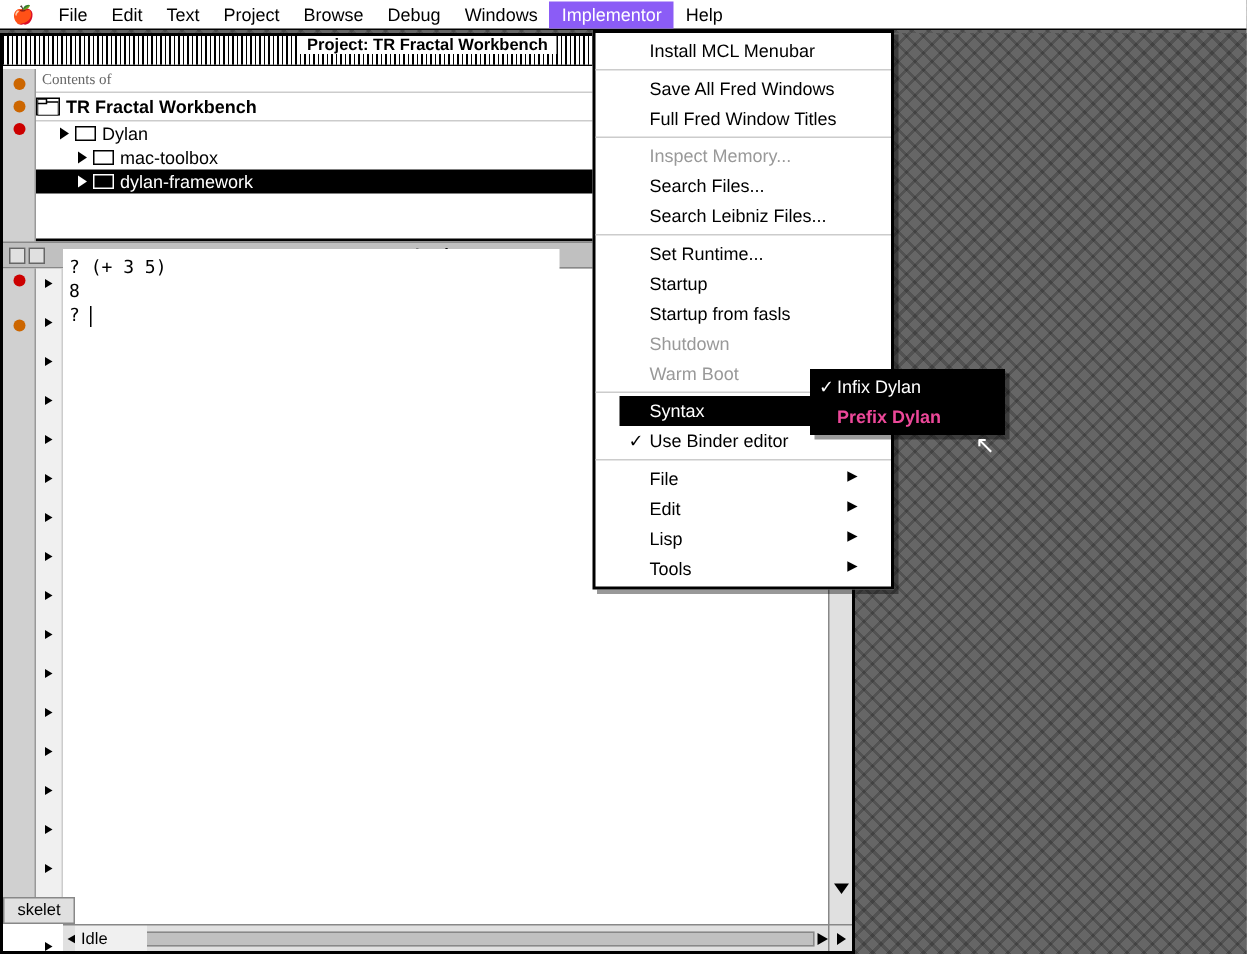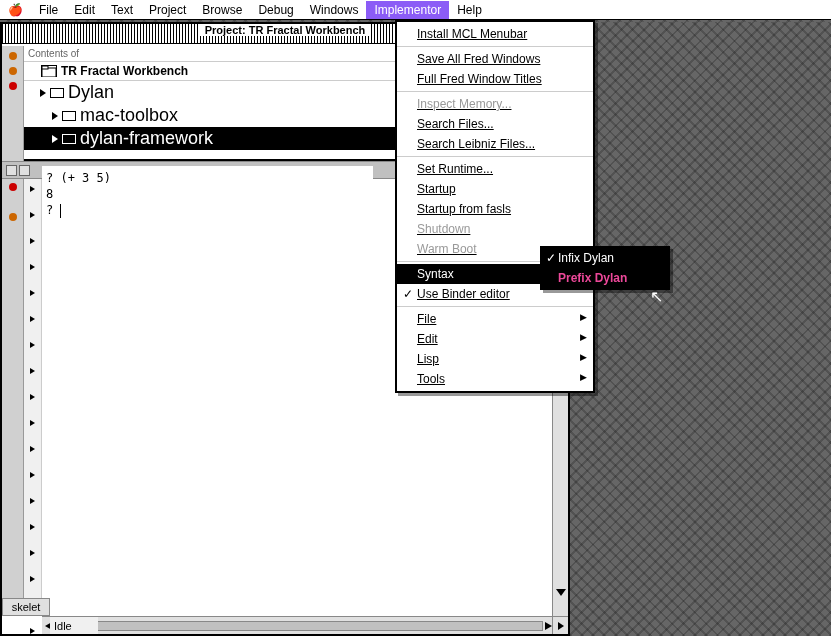--- a/index.html
+++ b/index.html
@@ -95,25 +95,26 @@
       background: #fff;
       padding: 0 6px;
       font-size: 11px;
       font-weight: bold;
     }
     .contents-header {
       font-size: 10px;
       color: #666;
       padding: 2px 4px;
       border-bottom: 1px solid #ccc;
+      font-family: Liberation Serif, serif;
     }
     .contents-title-row {
       display: flex;
       align-items: center;
-      padding: 2px 17px;
+      padding: 2px 0;
       border-bottom: 1px solid #ccc;
     }
     .folder-icon {
       width: 16px;
       height: 12px;
       background: #fff;
       border: 1px solid #000;
       margin-right: 4px;
       position: relative;
       font-size: 10px;
@@ -122,21 +123,21 @@
       justify-content: center;
     }
     .contents-title-row .project-name {
       font-size: 12px;
       font-weight: bold;
     }
     .tree-item {
       display: flex;
       align-items: center;
       padding: 1px 8px;
-      font-size: 18px;
+      font-size: 12px;
     }
     .tree-item .arrow {
       width: 0;
       height: 0;
       border-left: 6px solid #000;
       border-top: 4px solid transparent;
       border-bottom: 4px solid transparent;
       margin-right: 4px;
       flex-shrink: 0;
     }
@@ -198,23 +199,22 @@
     
     .dropdown-menu {
       position: absolute;
       background: #fff;
       border: 2px solid #000;
       box-shadow: 3px 3px 0 rgba(0,0,0,0.4);
       z-index: 200;
       min-width: 200px;
     }
     .dropdown-menu .menu-section {
-      padding: 2px 0;
+      padding: 2px 16px;
       border-bottom: 1px solid #ccc;
-      text-decoration: underline;
     }
     .dropdown-menu .menu-section:last-child {
       border-bottom: none;
     }
     .dropdown-menu .menu-option {
       padding: 3px 20px 3px 20px;
       font-size: 12px;
       cursor: pointer;
       white-space: nowrap;
       position: relative;

